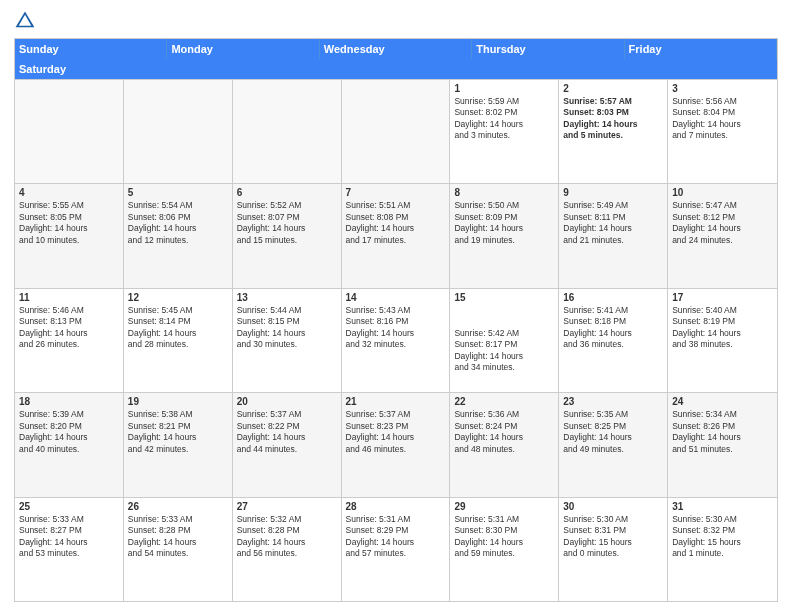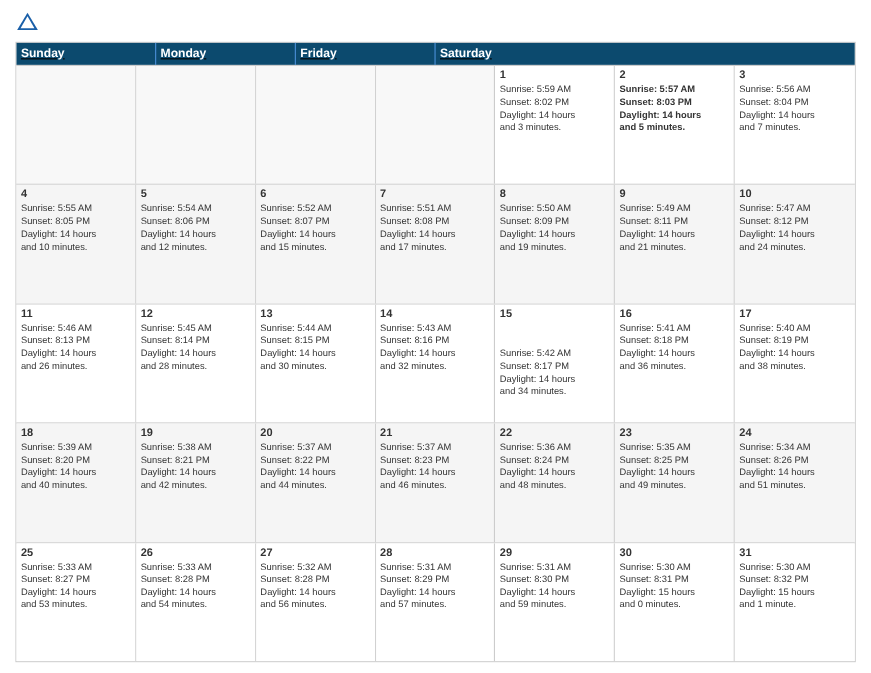--- a/index.html
+++ b/index.html
@@ -55,23 +55,22 @@
       color: #555;
     }
     .calendar {
       flex: 1;
       display: flex;
       flex-direction: column;
       border: 1px solid #ccc;
     }
     .cal-header-row {
       display: grid;
-      grid-template-columns: repeat(6, 1fr);
-      background: #0c4a6e;
-      text-decoration: underline;
+      grid-template-columns: repeat(5, 1fr);
+      background: #3b82f6;
     }
     .cal-header-cell {
       color: #fff;
       font-size: 11px;
       font-weight: bold;
       padding: 4px 4px;
       text-align: left;
       border-right: 1px solid #4a90d9;
     }
     .cal-header-cell:last-child { border-right: none; }
@@ -127,20 +126,22 @@
     <div class="title-block">
       <div class="title-month"></div>
       <div class="title-location"></div>
     </div>
   </div>
 
   <div class="calendar">
     <div class="cal-header-row">
     <div class="cal-header-cell">Sunday</div>
         <div class="cal-header-cell">Monday</div>
+        <div class="cal-header-cell">Wednesday</div>
+        <div class="cal-header-cell">Thursday</div>
         <div class="cal-header-cell">Friday</div>
         <div class="cal-header-cell">Saturday</div>
       </div>
     <div class="cal-body">
     <div class="cal-row">
           <div class="cal-cell empty"></div>
           <div class="cal-cell empty"></div>
           <div class="cal-cell empty"></div>
           <div class="cal-cell empty"></div>
           <div class="cal-cell">

